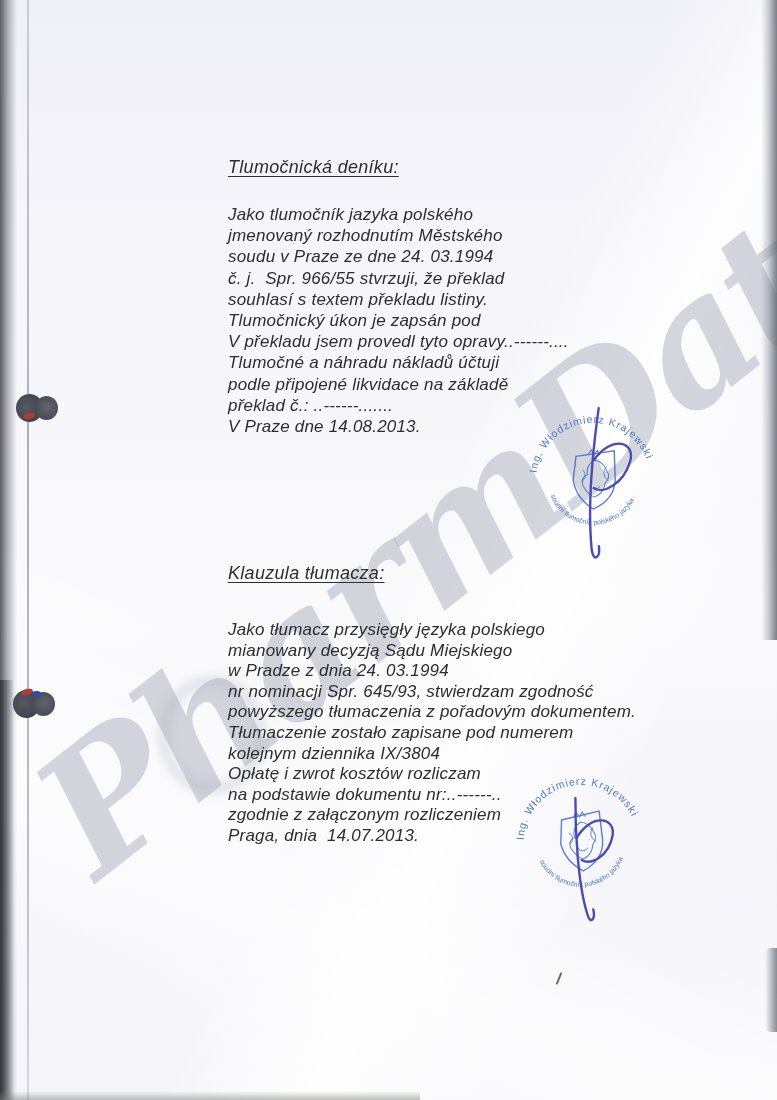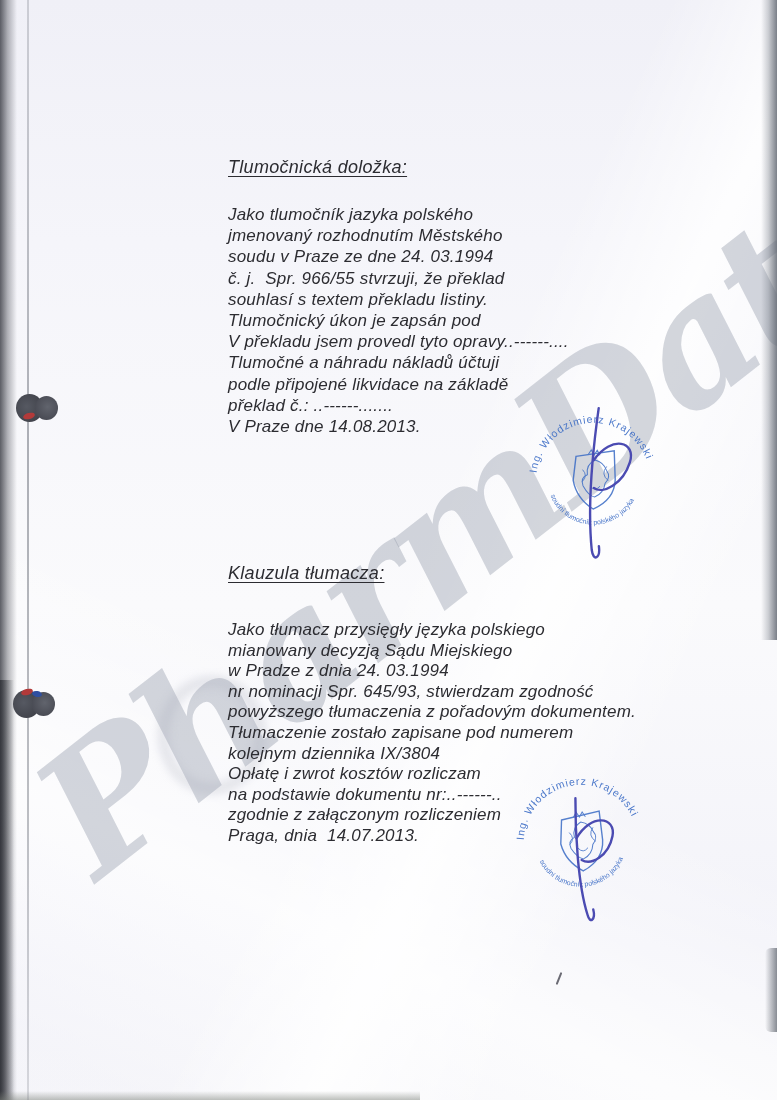--- a/index.html
+++ b/index.html
@@ -90,21 +90,21 @@
     <span class="speck-red"></span>
   </div>
   <div class="hole hole2" style="left:13px;top:688px;width:44px;height:32px;">
     <span class="c1"></span>
     <span class="c2"></span>
     <span class="speck-red"></span>
     <span class="speck-blue"></span>
   </div>
 
   <div class="section sec1">
-    <div class="heading">Tlumočnická doložka:</div>
+    <div class="heading">Tlumočnická deníku:</div>
     <div class="lines">
         <div class="line">Jako tlumočník jazyka polského</div>
         <div class="line">jmenovaný rozhodnutím Městského</div>
         <div class="line">soudu v Praze ze dne 24. 03.1994</div>
         <div class="line">č. j.  Spr. 966/55 stvrzuji, že překlad</div>
         <div class="line">souhlasí s textem překladu listiny.</div>
         <div class="line">Tlumočnický úkon je zapsán pod</div>
         <div class="line">V překladu jsem provedl tyto opravy..------....</div>
         <div class="line">Tlumočné a náhradu nákladů účtuji</div>
         <div class="line">podle připojené likvidace na základě</div>

